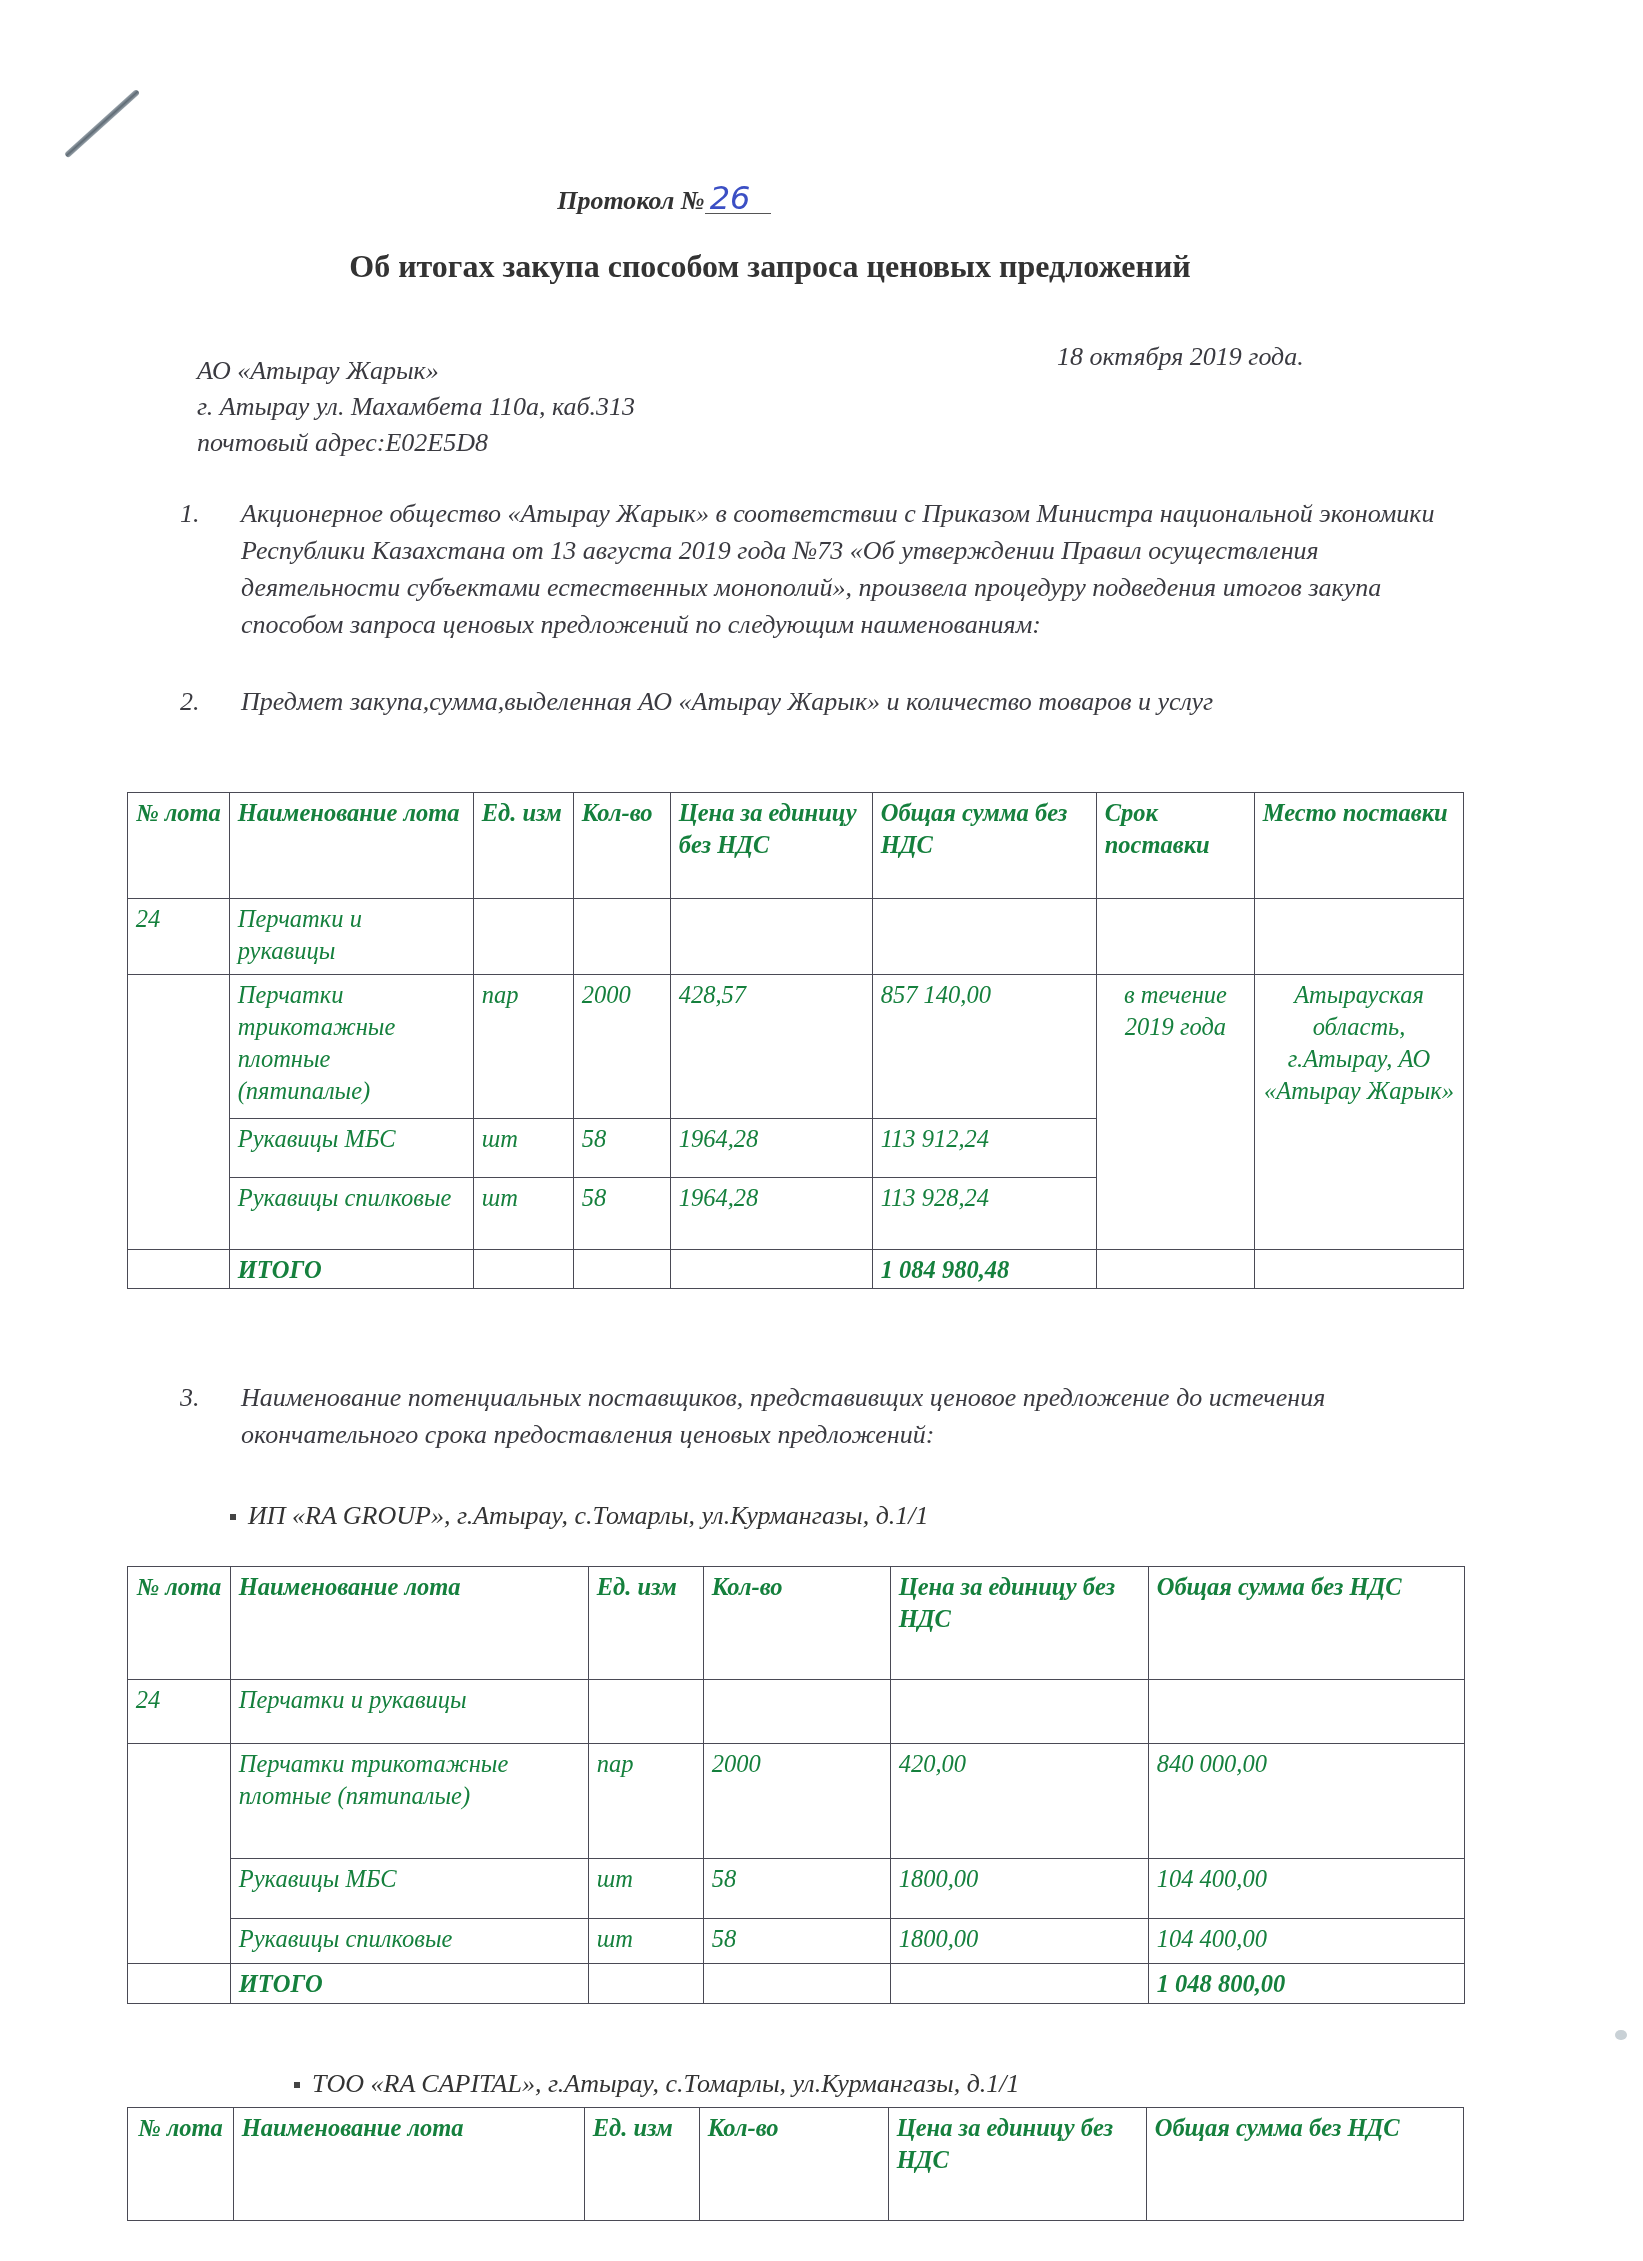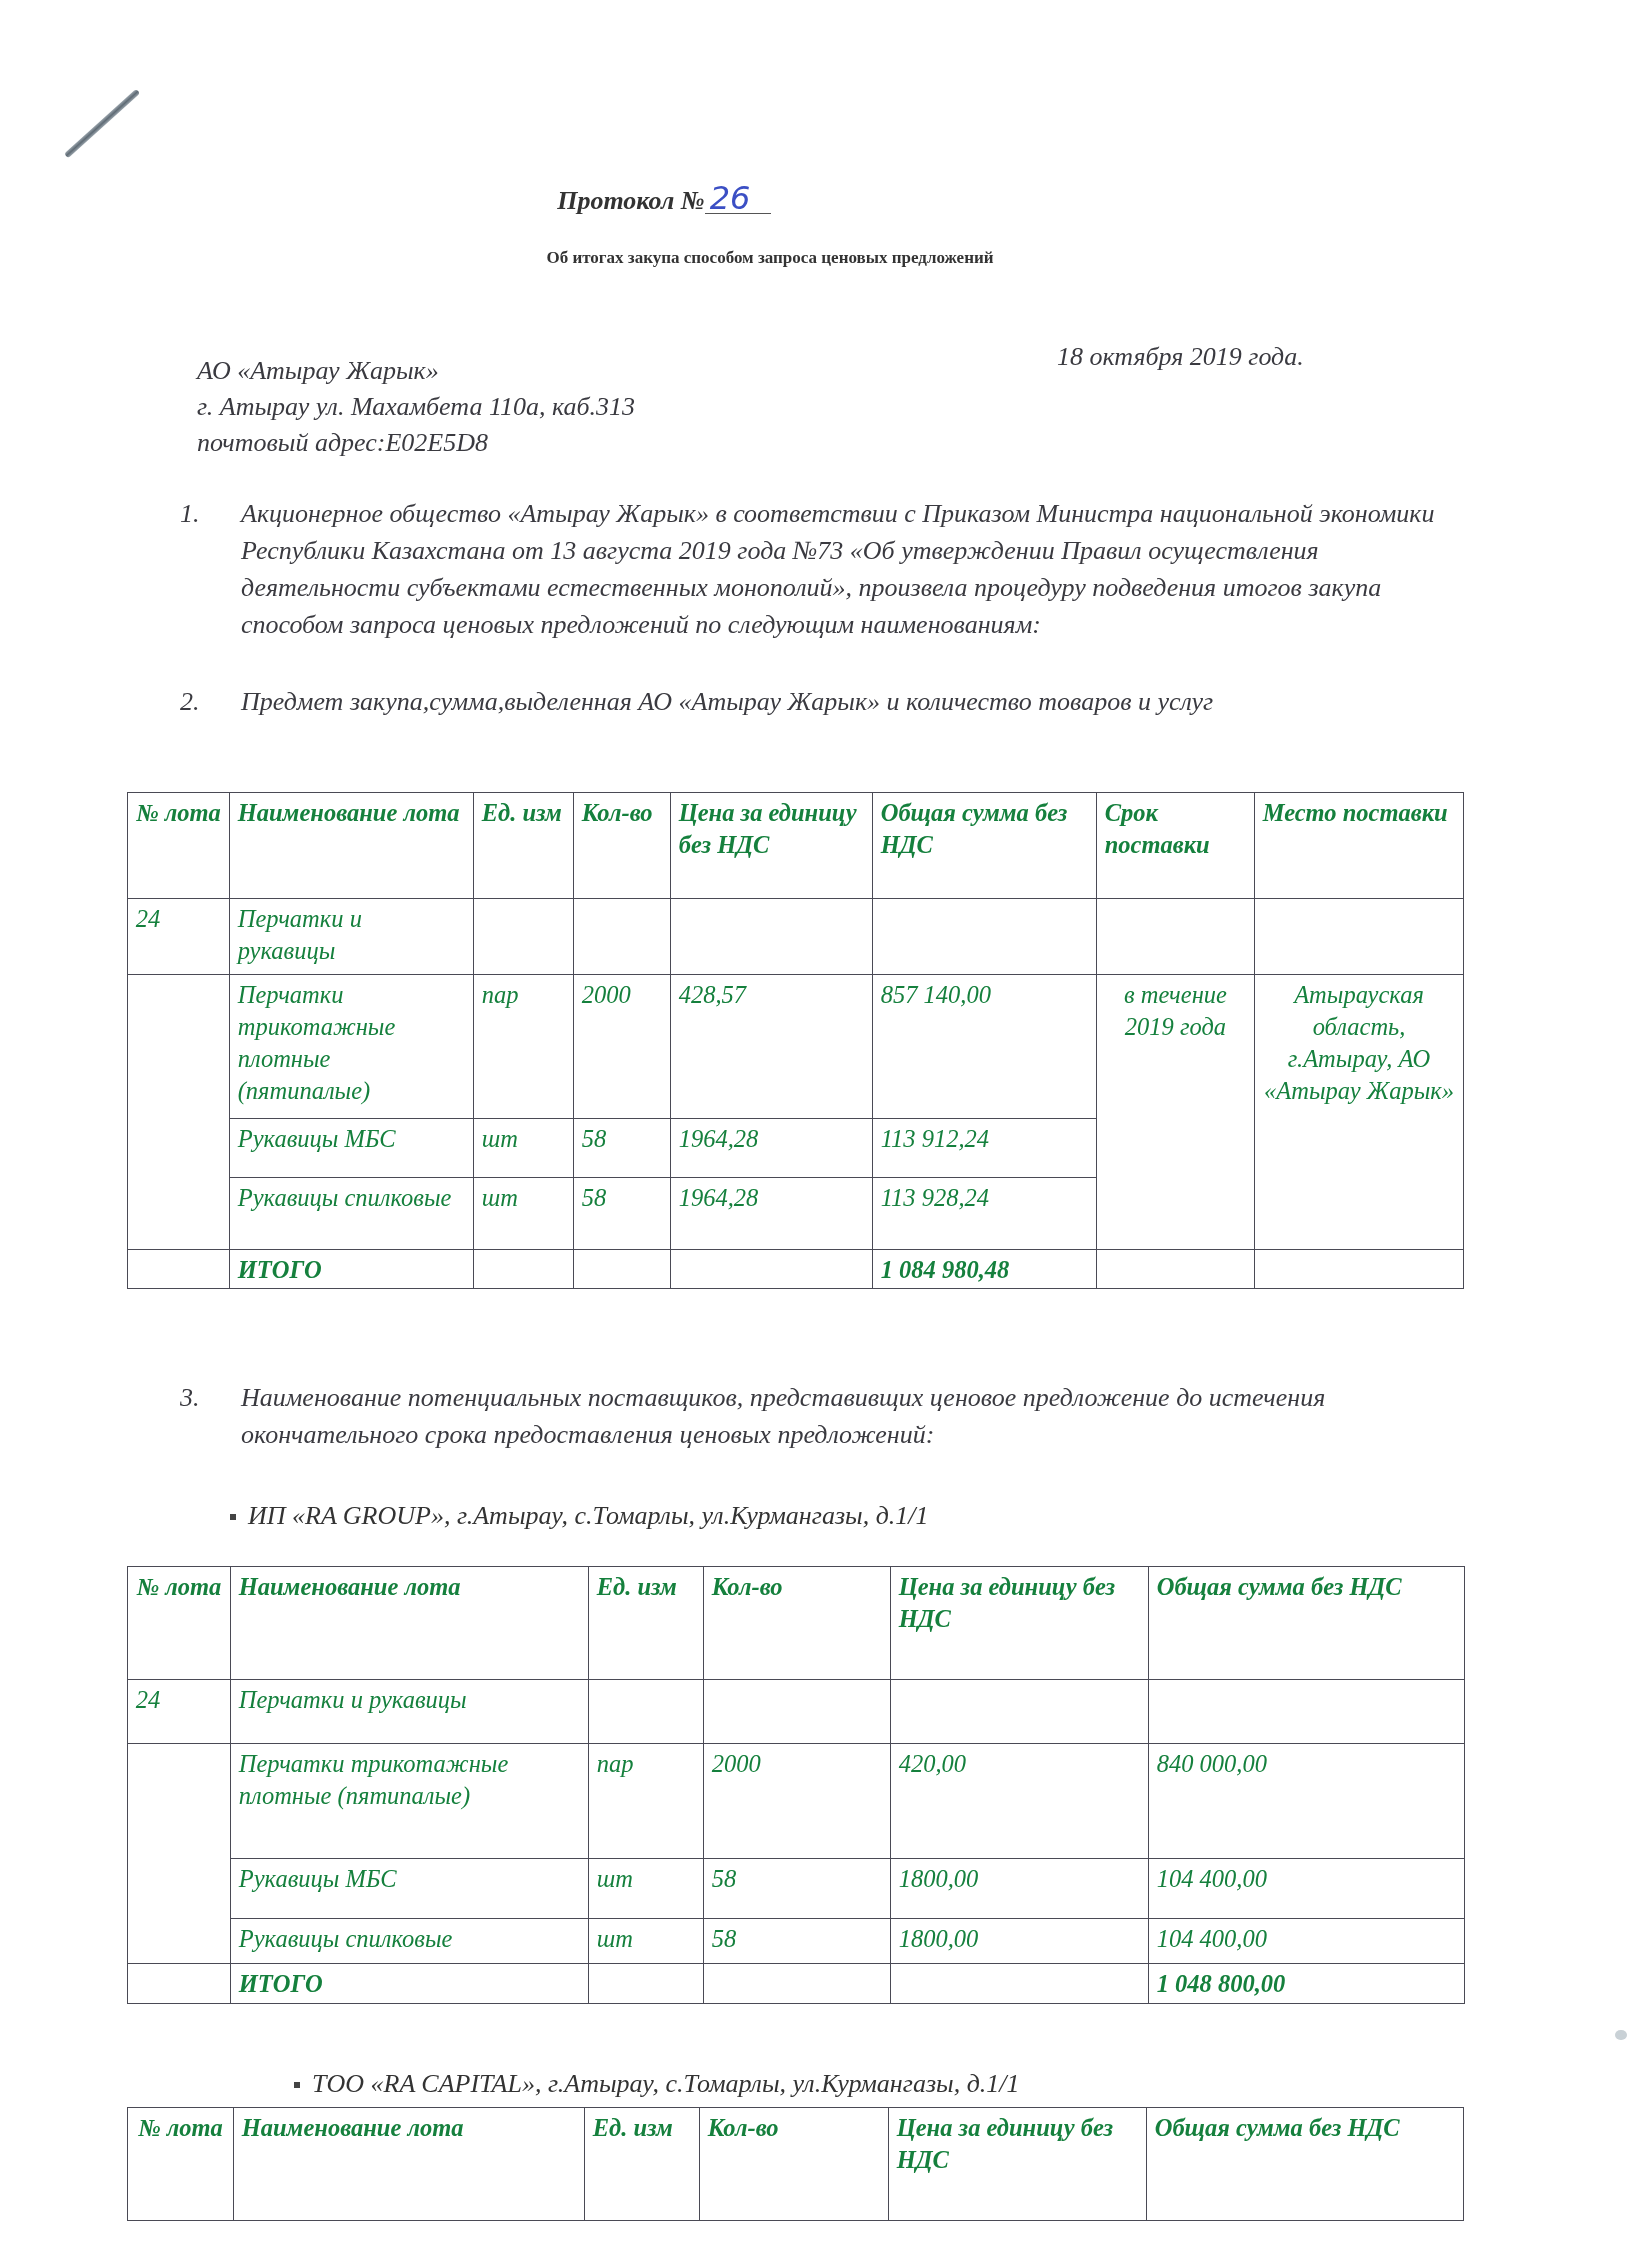--- a/index.html
+++ b/index.html
@@ -18,21 +18,21 @@
     position: absolute; top: 183px; left: 0; width: 1328px; text-align: center;
     font-style: italic; font-weight: bold; font-size: 26px; color: #333;
   }
   .title .num {
     display: inline-block; min-width: 61px; border-bottom: 1.3px solid #555;
     color: #3b4fc4; font-family: "DejaVu Sans", sans-serif; font-weight: normal;
     font-style: italic; font-size: 32px; line-height: 30px; text-align: left; padding-left: 5.2px;
   }
   .subtitle {
     position: absolute; top: 248px; left: 0; width: 1540px; text-align: center;
-    font-weight: bold; font-size: 17px; color: #333;
+    font-weight: bold; font-size: 32px; color: #333;
   }
   .org {
     position: absolute; left: 197px; top: 353px; font-style: italic;
     font-size: 26px; line-height: 36px; color: #3a3a40;
   }
   .date {
     position: absolute; left: 1057px; top: 342px; font-style: italic;
     font-size: 26px; color: #3a3a40;
   }
   .para {

